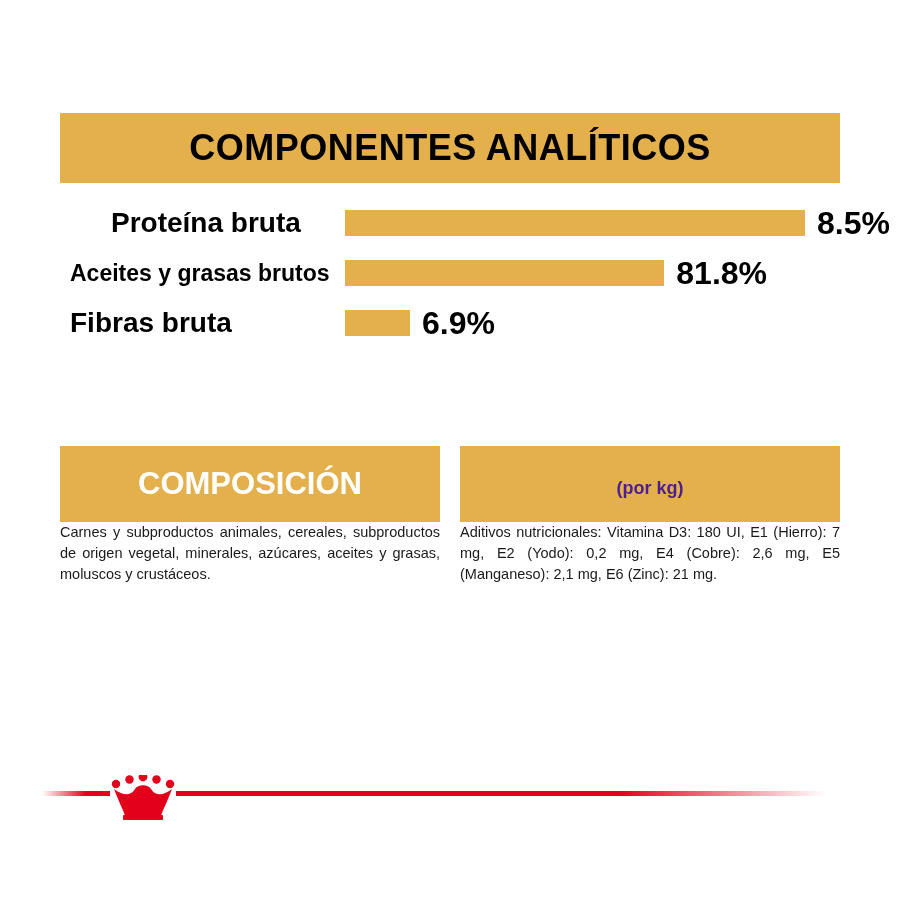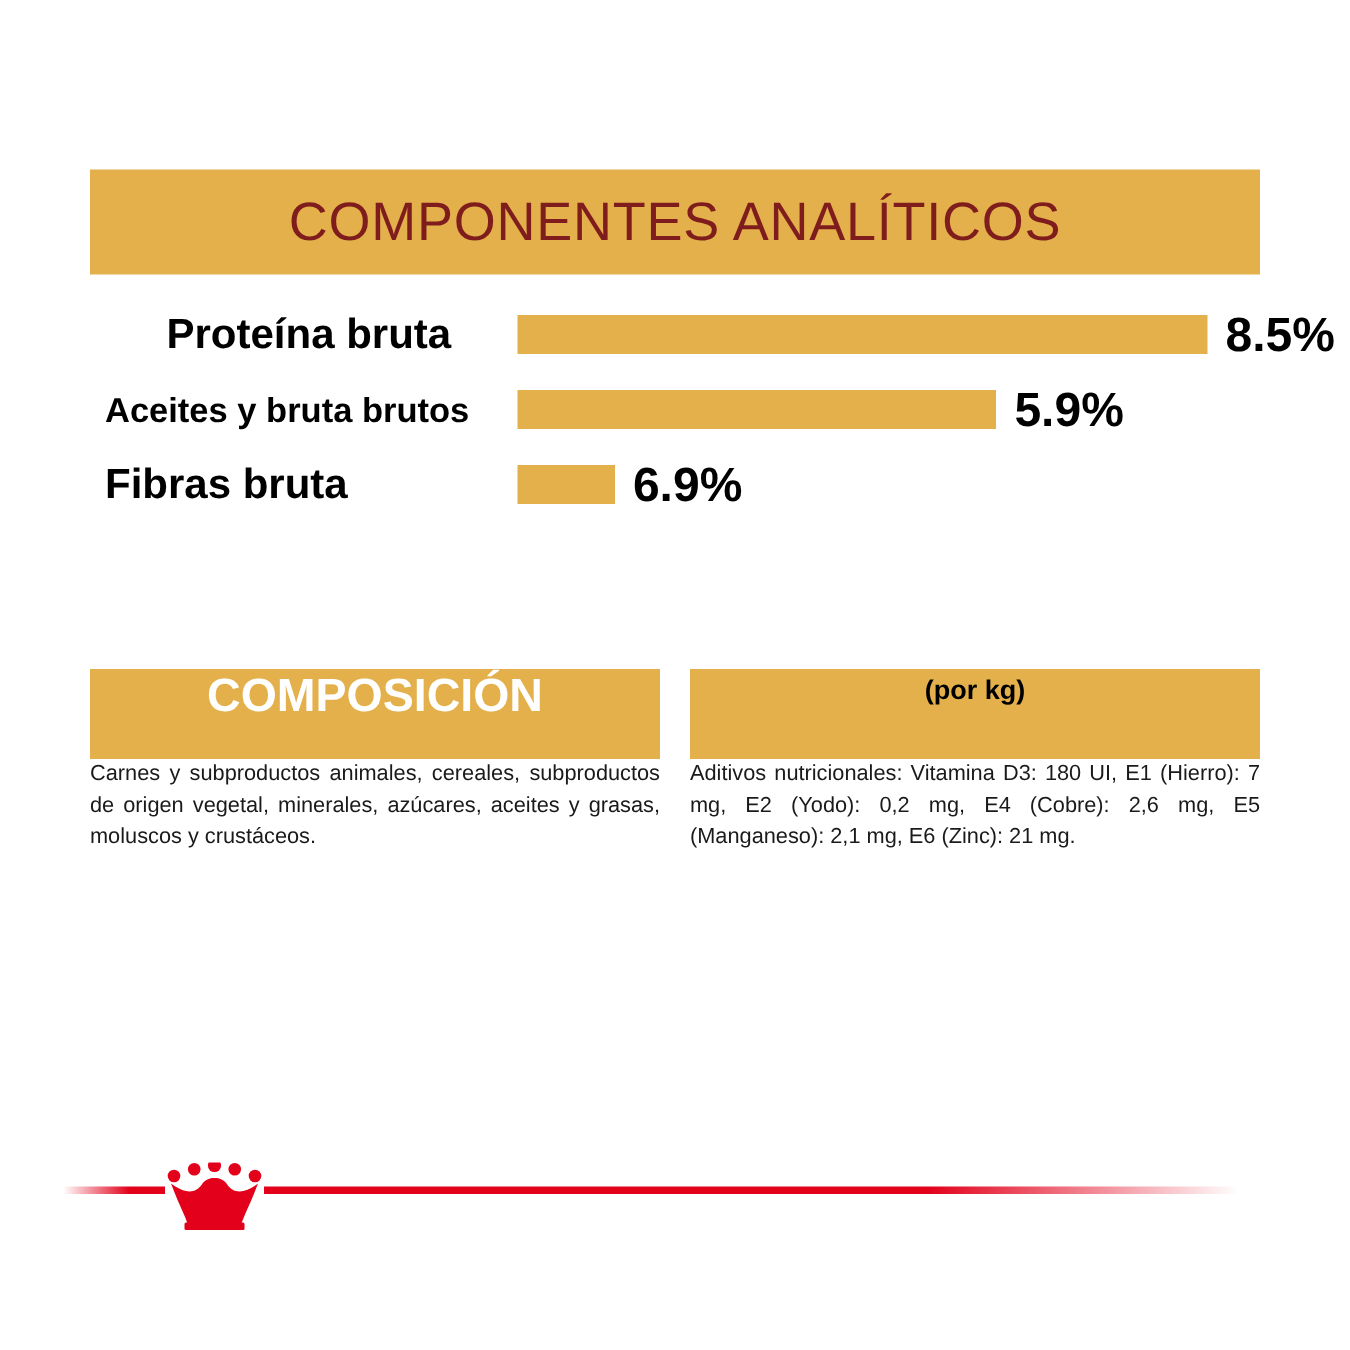--- a/index.html
+++ b/index.html
@@ -25,23 +25,23 @@
     left: 60px;
     top: 113px;
     width: 780px;
     height: 70px;
     background: #e3b04b;
     display: flex;
     align-items: center;
     justify-content: center;
   }
   .analytic-banner-title {
-    color: #7f1d1d;
+    color: #000000;
     font-size: 36px;
-    font-weight: normal;
+    font-weight: bold;
     letter-spacing: 0.5px;
     text-transform: uppercase;
     white-space: nowrap;
   }
 
   .bars {
     position: absolute;
     left: 60px;
     top: 198px;
     width: 800px;
@@ -90,36 +90,36 @@
     left: 60px;
     top: 446px;
     width: 780px;
     display: flex;
     gap: 20px;
   }
   .col {
     width: 380px;
   }
   .col-banner {
-    height: 60px;
+    height: 76px;
     background: #e3b04b;
     display: flex;
-    align-items: flex-start;
+    align-items: center;
     justify-content: center;
     gap: 8px;
   }
   .col-banner-title {
     color: #ffffff;
     font-size: 31px;
     font-weight: bold;
     text-transform: uppercase;
     white-space: nowrap;
   }
   .col-banner-sub {
-    color: #000000;
+    color: #4c1d95;
     font-size: 18px;
     font-weight: bold;
     white-space: nowrap;
     position: relative;
     top: 4px;
   }
   .col-body {
     font-size: 14.5px;
     line-height: 1.45;
     color: #1a1a1a;
@@ -170,24 +170,24 @@
 
     <div class="bar-row r0">
       <div class="bar-label">Proteína bruta</div>
       <div class="bar-track">
         <div class="bar-fill" id="fill0" style="width: 460px;"></div>
         <div class="bar-value">8.5%</div>
       </div>
     </div>
 
     <div class="bar-row r1">
-      <div class="bar-label">Aceites y bruta brutos</div>
+      <div class="bar-label">Aceites y grasas brutos</div>
       <div class="bar-track">
         <div class="bar-fill" id="fill1" style="width: 319.294px;"></div>
-        <div class="bar-value">5.9%</div>
+        <div class="bar-value">81.8%</div>
       </div>
     </div>
 
     <div class="bar-row r2">
       <div class="bar-label">Fibras bruta</div>
       <div class="bar-track">
         <div class="bar-fill" id="fill2" style="width: 64.9412px;"></div>
         <div class="bar-value">6.9%</div>
       </div>
     </div>

